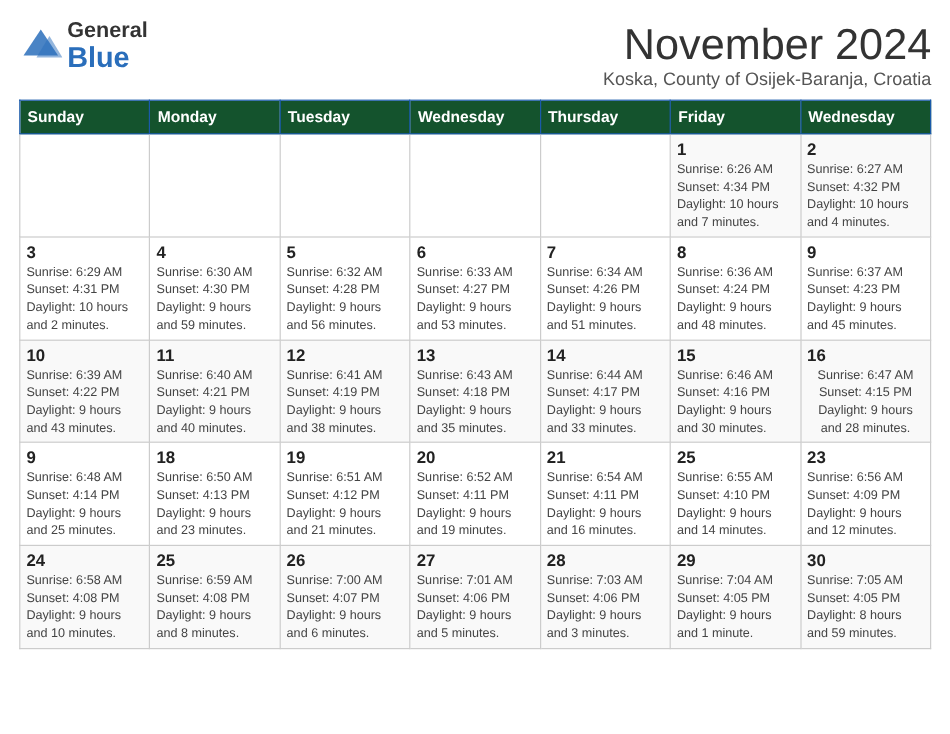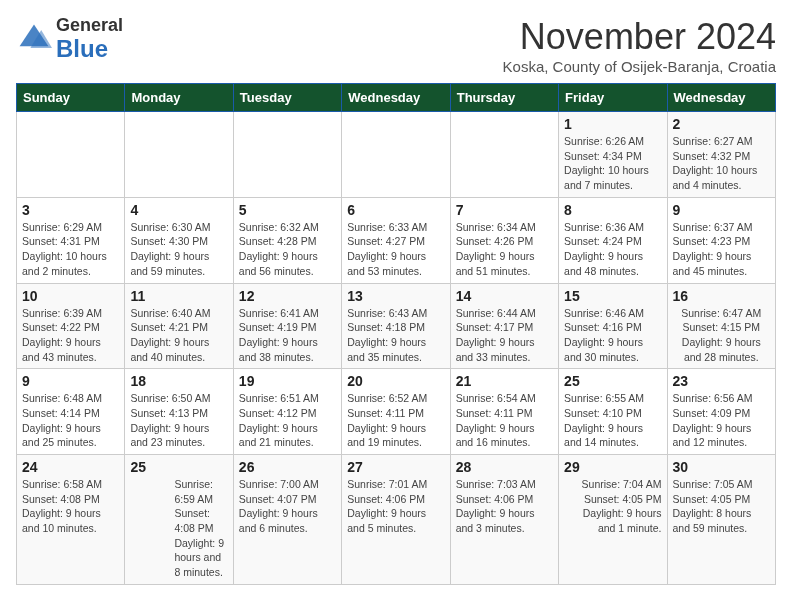--- a/index.html
+++ b/index.html
@@ -280,21 +280,21 @@
       </tr>
       <tr>
         <td>
           <span class="day-num">24</span>
           <div class="day-info" style="white-space: pre-line;">Sunrise: 6:58 AM
 Sunset: 4:08 PM
 Daylight: 9 hours and 10 minutes.</div>
         </td>
         <td>
           <span class="day-num">25</span>
-          <div class="day-info" style="white-space: pre-line; margin-left: 44px;">Sunrise: 6:59 AM
+          <div class="day-info" style="white-space: pre-line;">Sunrise: 6:59 AM
 Sunset: 4:08 PM
 Daylight: 9 hours and 8 minutes.</div>
         </td>
         <td>
           <span class="day-num">26</span>
           <div class="day-info" style="white-space: pre-line;">Sunrise: 7:00 AM
 Sunset: 4:07 PM
 Daylight: 9 hours and 6 minutes.</div>
         </td>
         <td>
@@ -304,21 +304,21 @@
 Daylight: 9 hours and 5 minutes.</div>
         </td>
         <td>
           <span class="day-num">28</span>
           <div class="day-info" style="white-space: pre-line;">Sunrise: 7:03 AM
 Sunset: 4:06 PM
 Daylight: 9 hours and 3 minutes.</div>
         </td>
         <td>
           <span class="day-num">29</span>
-          <div class="day-info" style="white-space: pre-line; text-align: right;">Sunrise: 7:04 AM
+          <div class="day-info" style="white-space: pre-line;">Sunrise: 7:04 AM
 Sunset: 4:05 PM
 Daylight: 9 hours and 1 minute.</div>
         </td>
         <td>
           <span class="day-num">30</span>
           <div class="day-info" style="white-space: pre-line;">Sunrise: 7:05 AM
 Sunset: 4:05 PM
 Daylight: 8 hours and 59 minutes.</div>
         </td>
       </tr>

